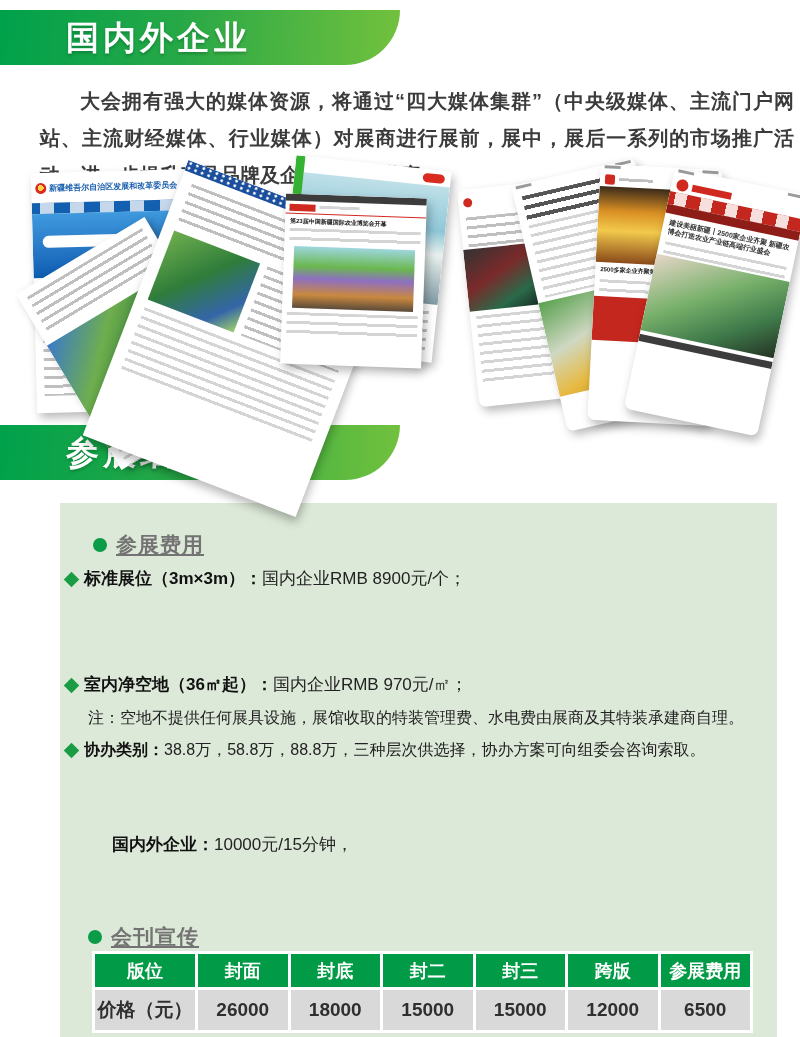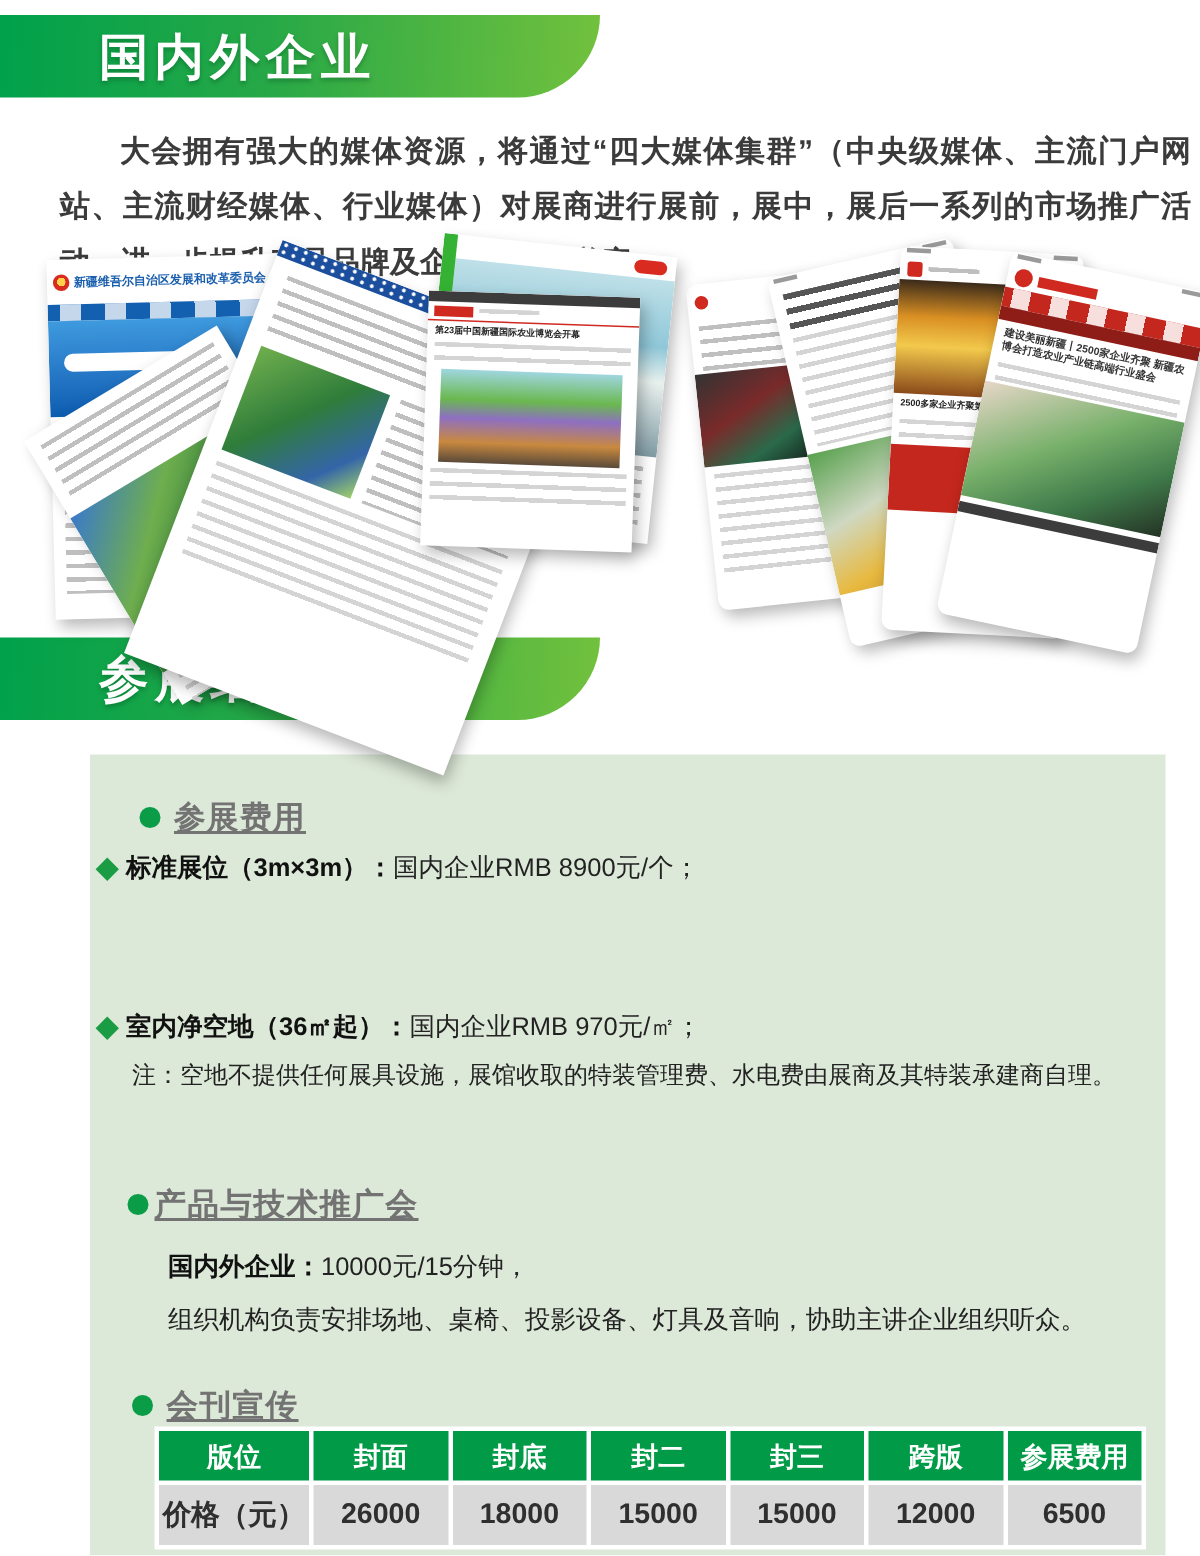--- a/index.html
+++ b/index.html
@@ -88,21 +88,21 @@
     position:absolute;top:503px;left:60px;width:717px;height:534px;
     background:#dde9d8;
   }
   .sec-head{position:absolute;display:flex;align-items:center;font-size:21px;font-weight:bold;color:#737373;letter-spacing:1px;text-decoration:underline;}
   .dot{width:14px;height:14px;border-radius:50%;background:#0a9c47;margin-right:9px;flex:0 0 auto;}
   .item,.note,.pline{position:absolute;font-size:17px;color:#222;white-space:nowrap;line-height:24px;}
   .item b,.pline b{color:#111;}
   .diamond{display:inline-block;width:11px;height:11px;background:#1a9c44;transform:rotate(45deg);margin:0 7px 1px 0;vertical-align:middle;}
   .long{font-size:16px;}
   
-  .journal-table{position:absolute;left:43px;top:448px;border-collapse:separate;border-spacing:3px;background:#fff;table-layout:fixed;width:661px;}
+  .journal-table{position:absolute;left:32px;top:448px;border-collapse:separate;border-spacing:3px;background:#fff;table-layout:fixed;width:661px;}
   .journal-table th{background:#019a46;color:#fff;font-size:18px;font-weight:bold;height:31px;}
   .journal-table td{background:#d9d9d9;color:#2f2f2f;font-size:19px;font-weight:600;height:38px;text-align:center;}
 </style>
 </head>
 <body>
 
 <div class="banner" id="banner-media">
   <span>国内外企业</span>
 </div>
 
@@ -225,31 +225,29 @@
   </div>
 
 
 
   <div class="item" style="left:6px;top:170px;">
     <span class="diamond"></span><b>室内净空地（36㎡起）：</b><span>国内企业RMB 970元/㎡；</span>
   </div>
 
   <div class="note long" style="left:28px;top:203px;">注：空地不提供任何展具设施，展馆收取的特装管理费、水电费由展商及其特装承建商自理。</div>
 
-
-  <div class="sec-head" style="left:25px;top:286px;">
-    <span class="dot" style="margin-right:4px;"></span>
-    <span>产品与技术推广会</span>
-  </div>
+  <div class="item long" style="left:6px;top:235px;">
+    <span class="diamond"></span><b>协办类别：</b><span>38.8万，58.8万，88.8万，三种层次供选择，协办方案可向组委会咨询索取。</span>
+  </div>
+
 
   <div class="pline" style="left:52px;top:330px;">
     <b>国内外企业：</b><span>10000元/15分钟，</span>
   </div>
 
-  <div class="pline" style="left:52px;top:365px;">组织机构负责安排场地、桌椅、投影设备、灯具及音响，协助主讲企业组织听众。</div>
 
   <div class="sec-head" style="left:28px;top:420px;">
     <span class="dot"></span>
     <span>会刊宣传</span>
   </div>
 
   <table class="journal-table">
     <colgroup>
         <col style="width:100px">
         <col>

